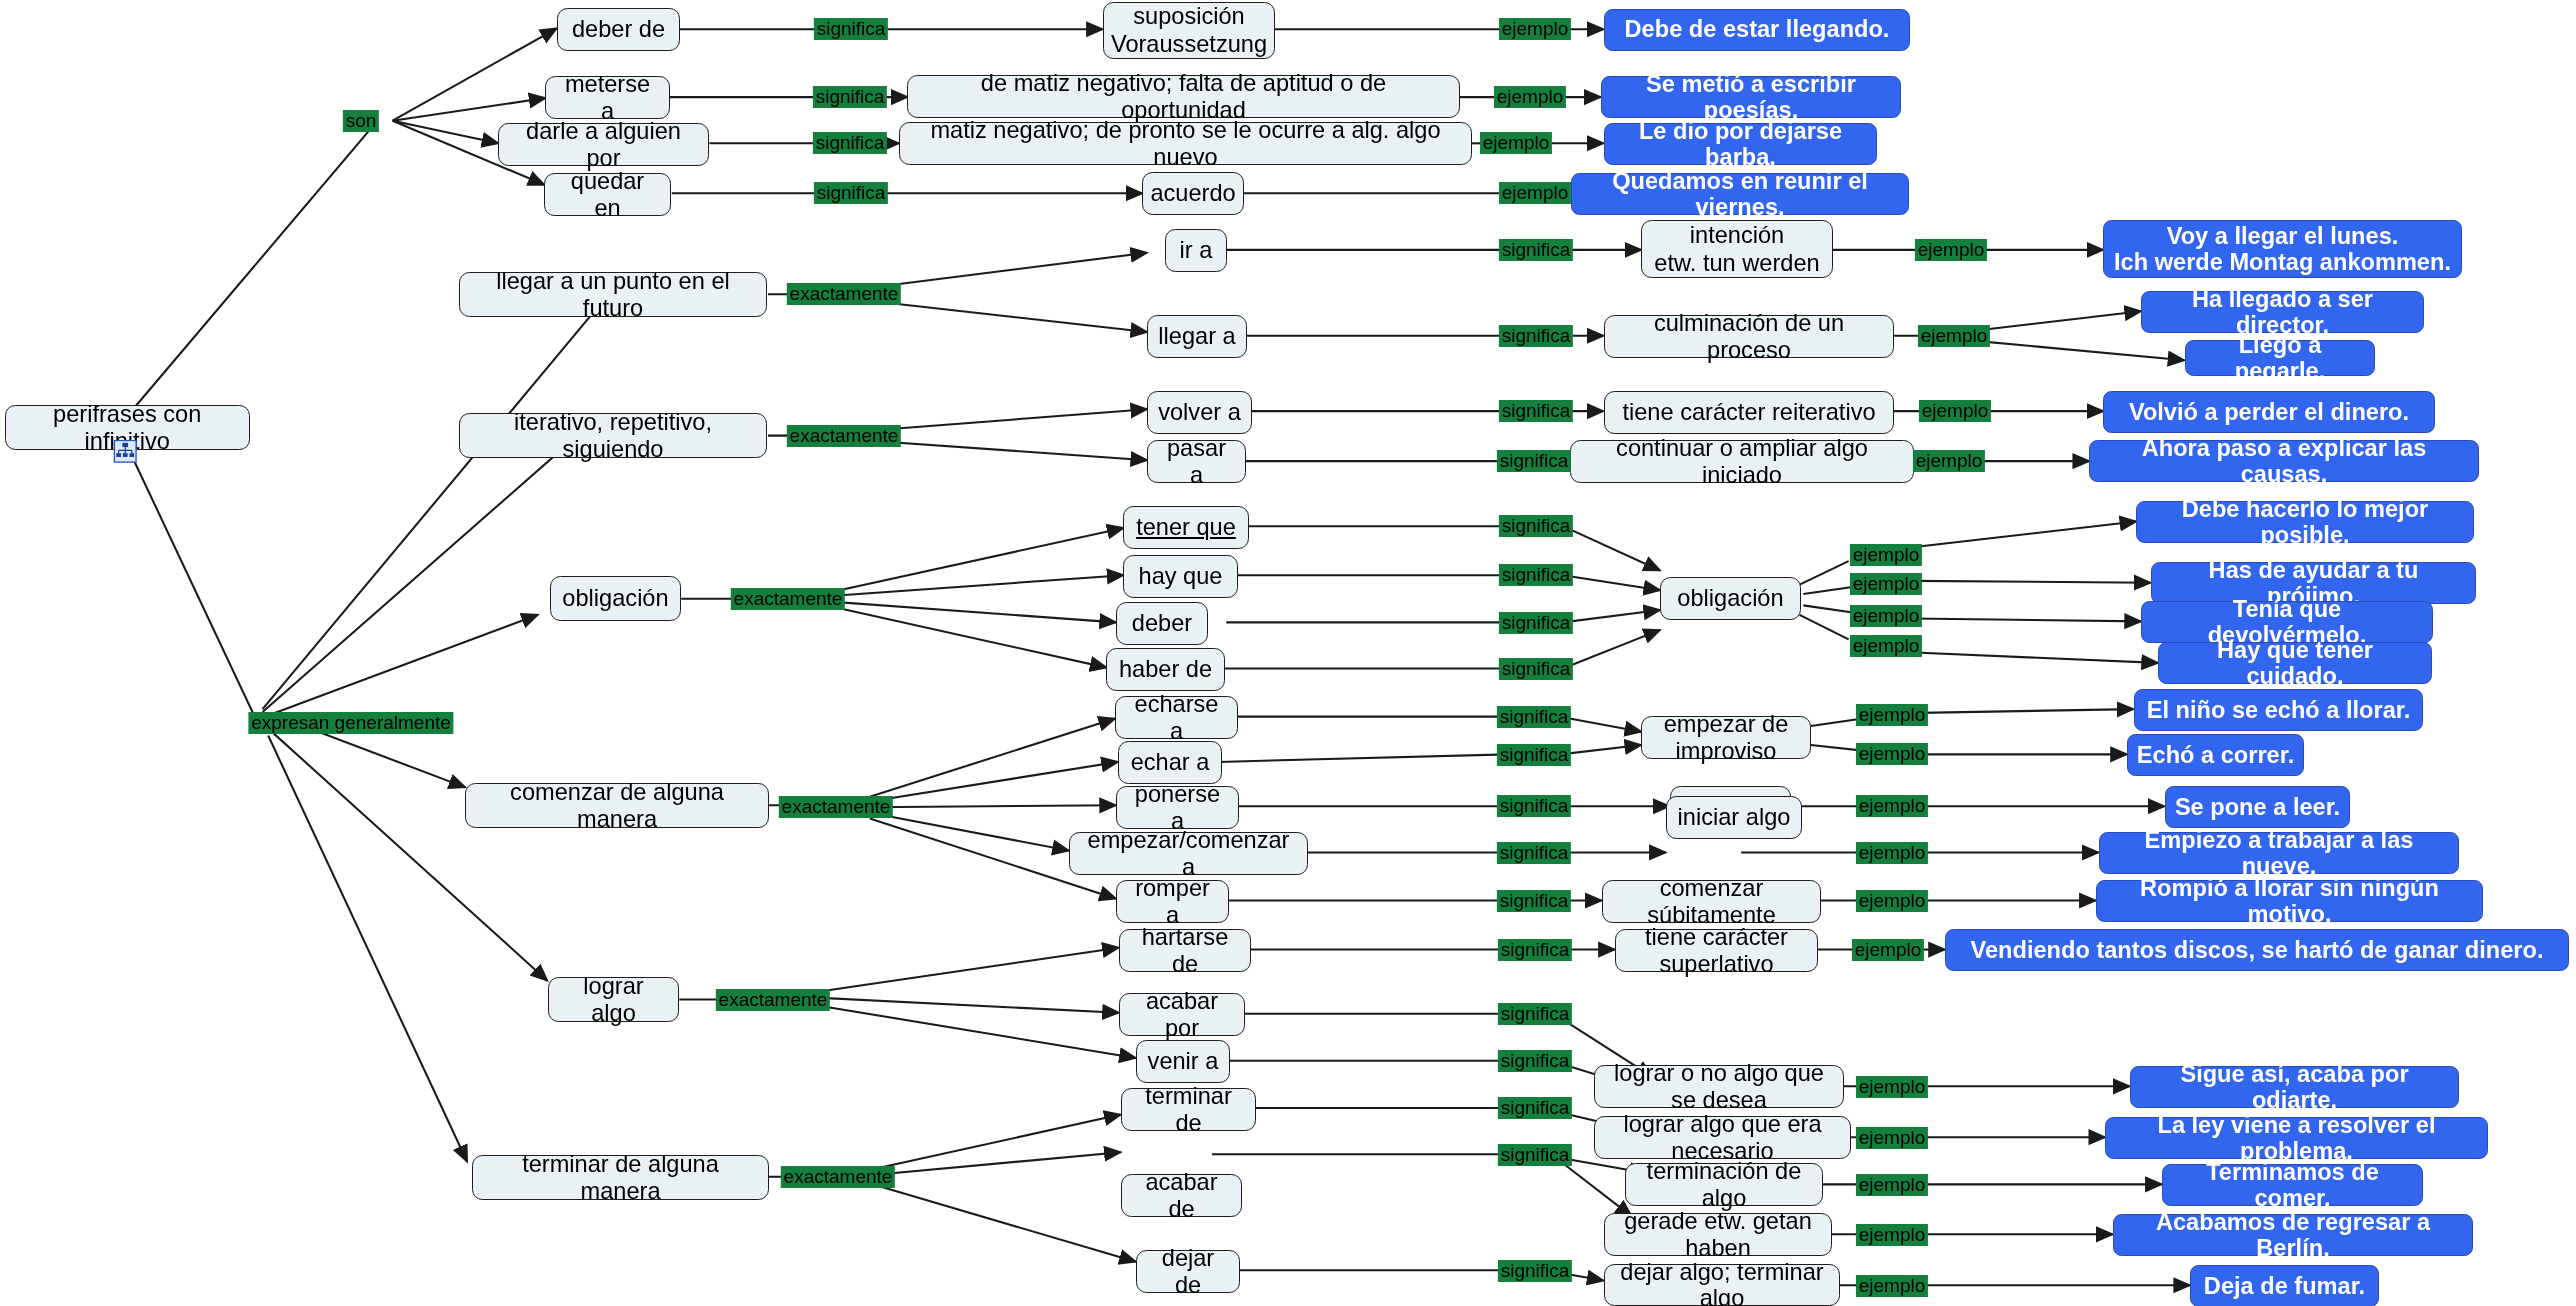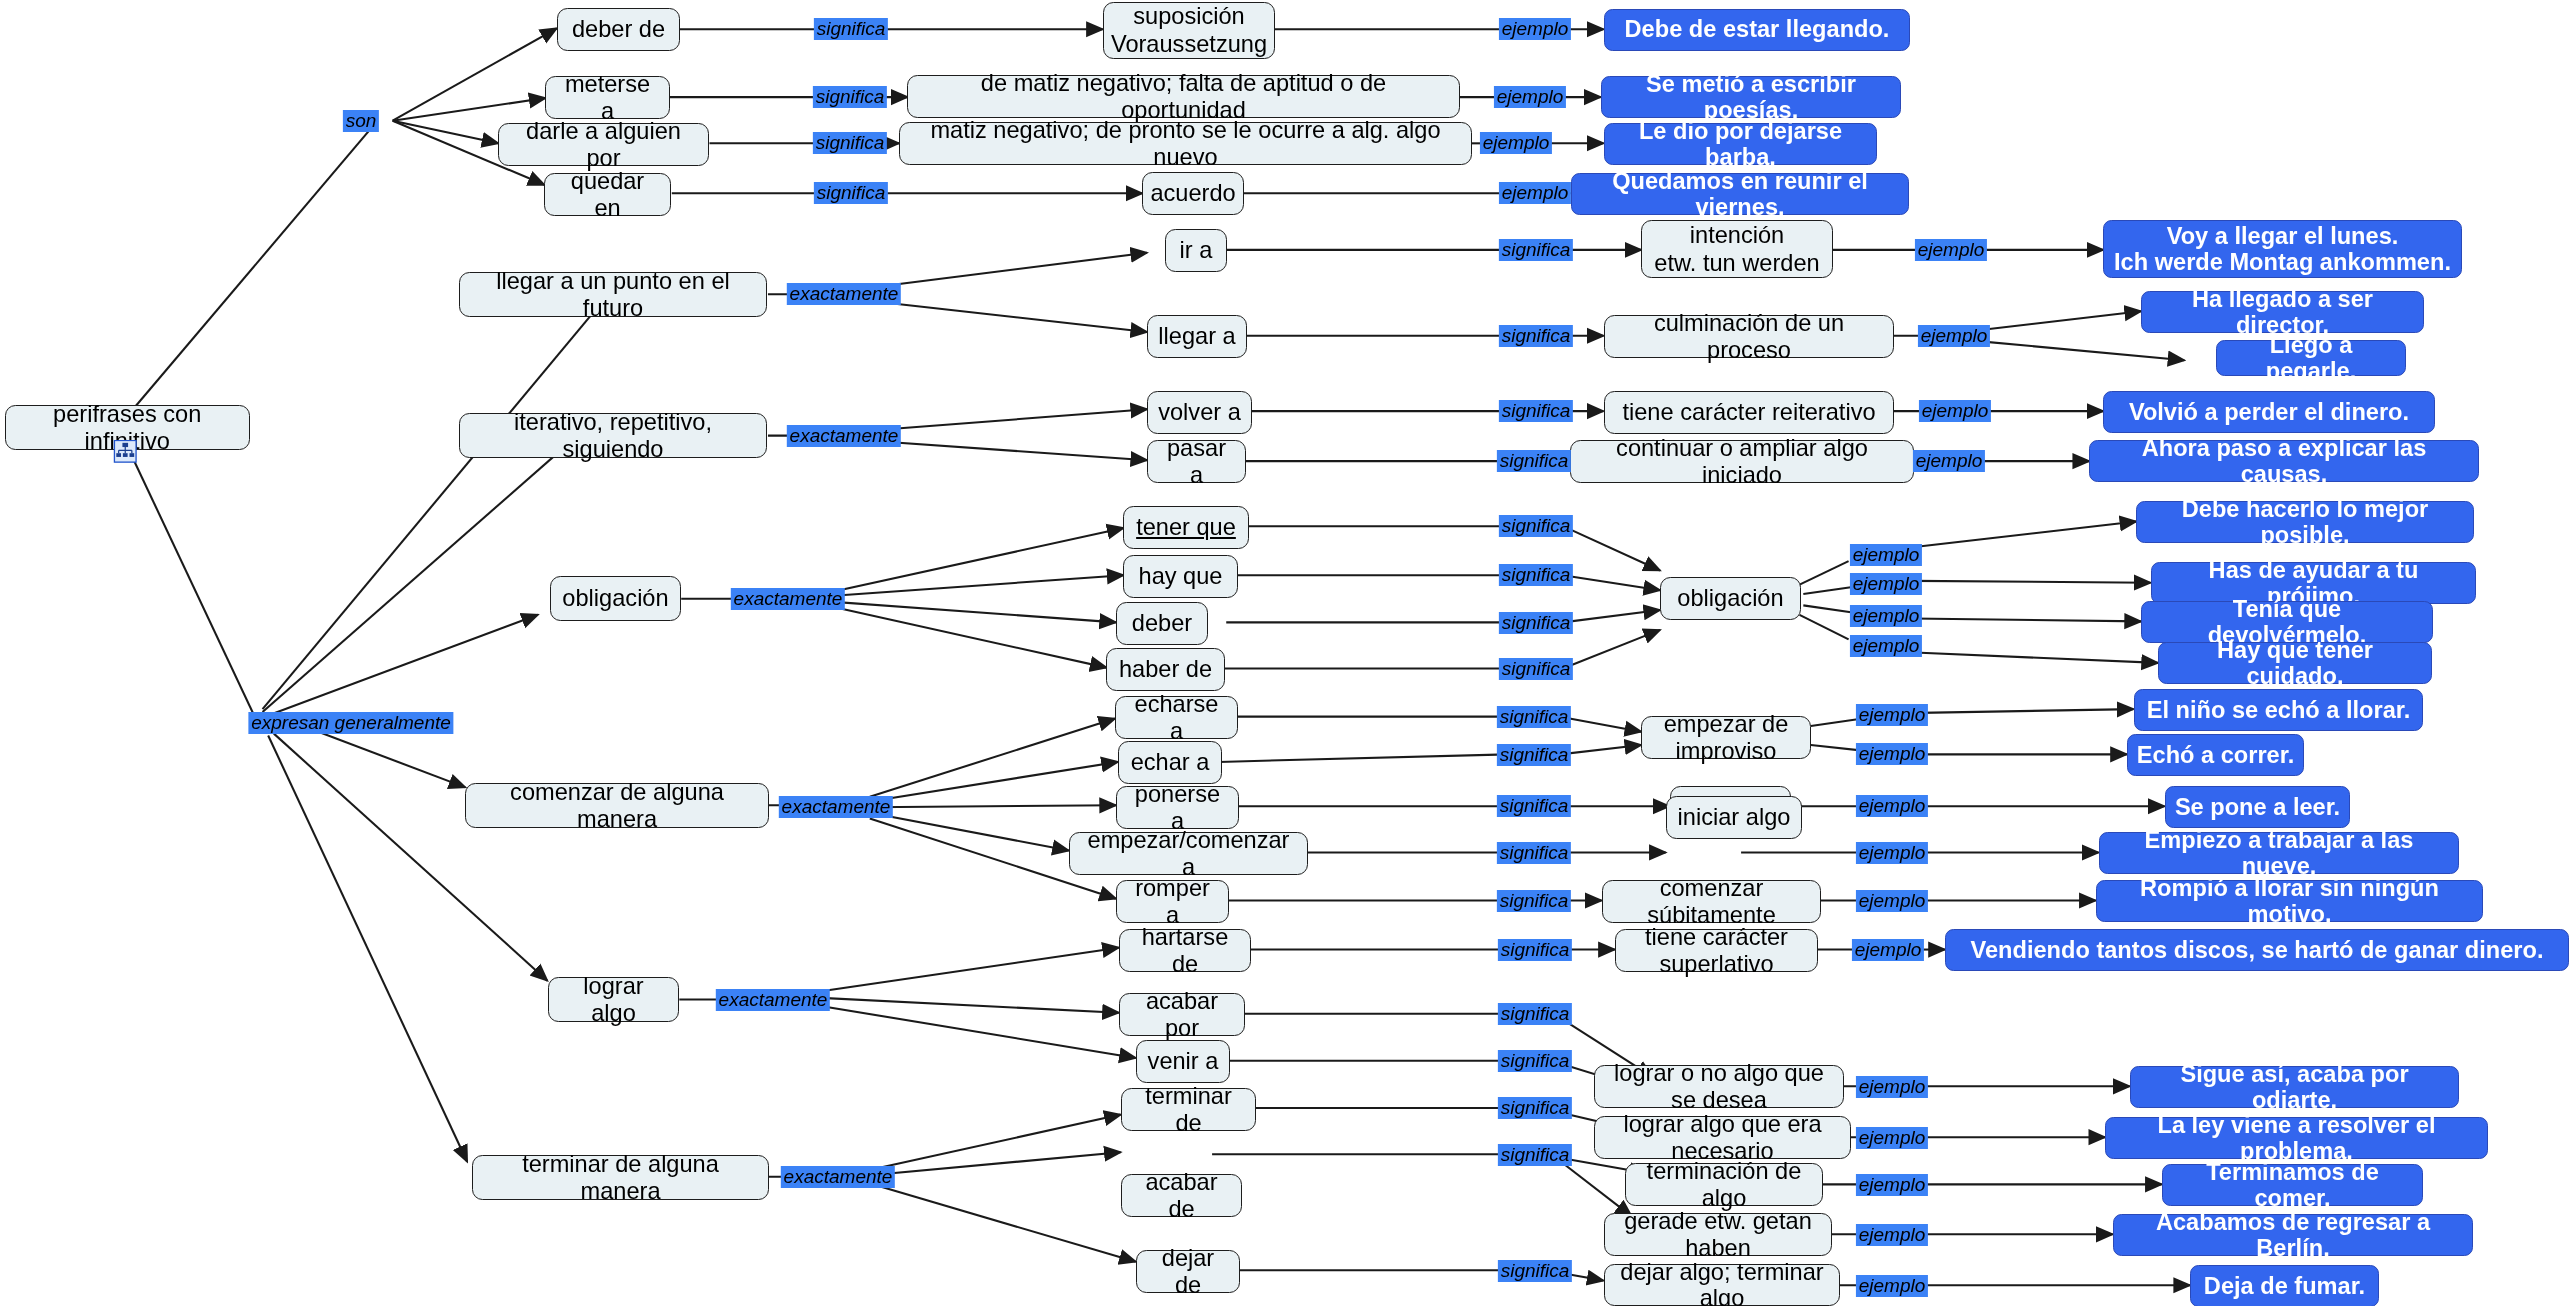--- a/index.html
+++ b/index.html
@@ -42,26 +42,25 @@
     text-align:center;
     padding:1.9px 8.5px;
     white-space:pre-line;
     z-index:3;
   }
 
   .lbl{
     position:absolute;
     font-size:19px;
     color:#000;
-    background:#3b82f6;
+    background:#15803d;
     padding:0 2.8px;
     white-space:nowrap;
     z-index:4;
     transform:translate(-50%,-50%);
-    font-style:italic;
   }
 
   .root-icon{
     position:absolute;
     width:24.5px;height:22.6px;
     z-index:6;
   }
 </style>
 </head>
 <body>
@@ -368,21 +367,21 @@
   <div class="node" style="left:1604px;top:1264px;width:236px;height:42px;">dejar algo; terminar algo</div>
 
   <div class="ex" style="left:1604px;top:8.5px;width:306px;height:42px;">Debe de estar llegando.</div>
   <div class="ex" style="left:1601px;top:76px;width:300px;height:42px;">Se metió a escribir poesías.</div>
   <div class="ex" style="left:1604px;top:123px;width:273px;height:42px;">Le dio por dejarse barba.</div>
   <div class="ex" style="left:1571px;top:173px;width:338px;height:42px;">Quedamos en reunir el viernes.</div>
 
   <div class="ex" style="left:2103px;top:220px;width:359px;height:58px;">Voy a llegar el lunes.
 Ich werde Montag ankommen.</div>
   <div class="ex" style="left:2141px;top:291px;width:283px;height:42px;">Ha llegado a ser director.</div>
-  <div class="ex" style="left:2185px;top:340px;width:190px;height:36px;margin-left:31px;">Llegó a pegarle.</div>
+  <div class="ex" style="left:2185px;top:340px;width:190px;height:36px;">Llegó a pegarle.</div>
   <div class="ex" style="left:2103px;top:391px;width:332px;height:42px;">Volvió a perder el dinero.</div>
   <div class="ex" style="left:2089px;top:440px;width:390px;height:42px;">Ahora paso a explicar las causas.</div>
 
   <div class="ex" style="left:2136px;top:501px;width:338px;height:42px;">Debe hacerlo lo mejor posible.</div>
   <div class="ex" style="left:2151px;top:562px;width:325px;height:42px;">Has de ayudar a tu prójimo.</div>
   <div class="ex" style="left:2141px;top:601px;width:292px;height:42px;">Tenía que devolvérmelo.</div>
   <div class="ex" style="left:2158px;top:642px;width:274px;height:42px;">Hay que tener cuidado.</div>
 
   <div class="ex" style="left:2134px;top:689px;width:289px;height:42px;">El niño se echó a llorar.</div>
   <div class="ex" style="left:2127px;top:734px;width:177px;height:42px;">Echó a correr.</div>

